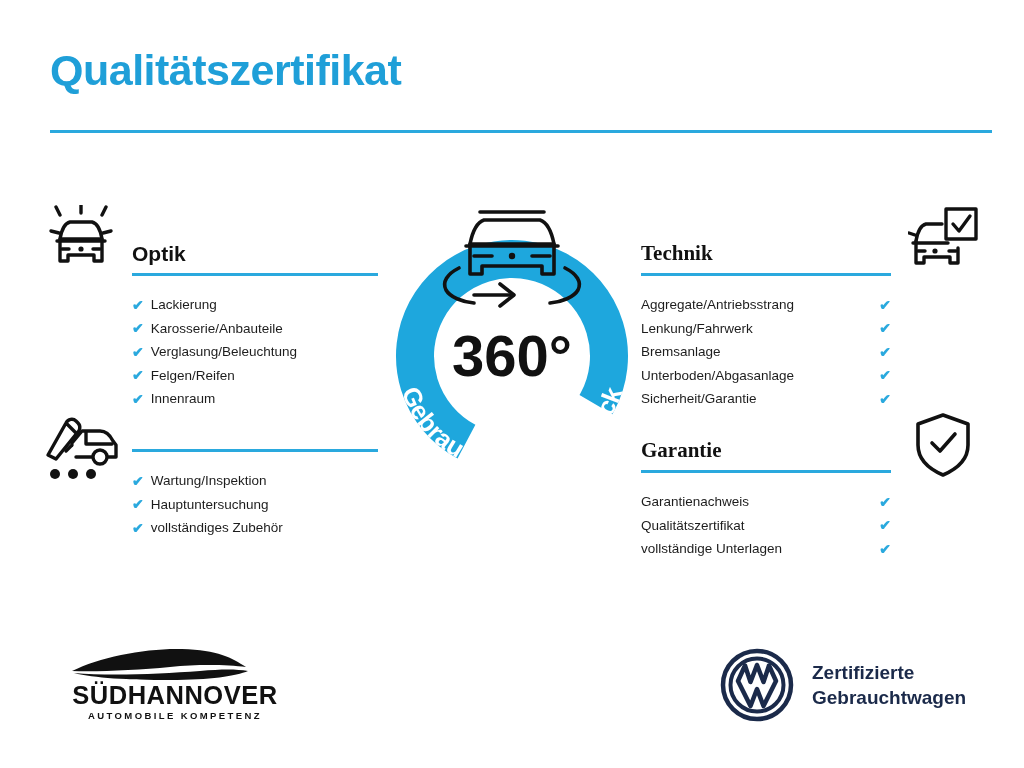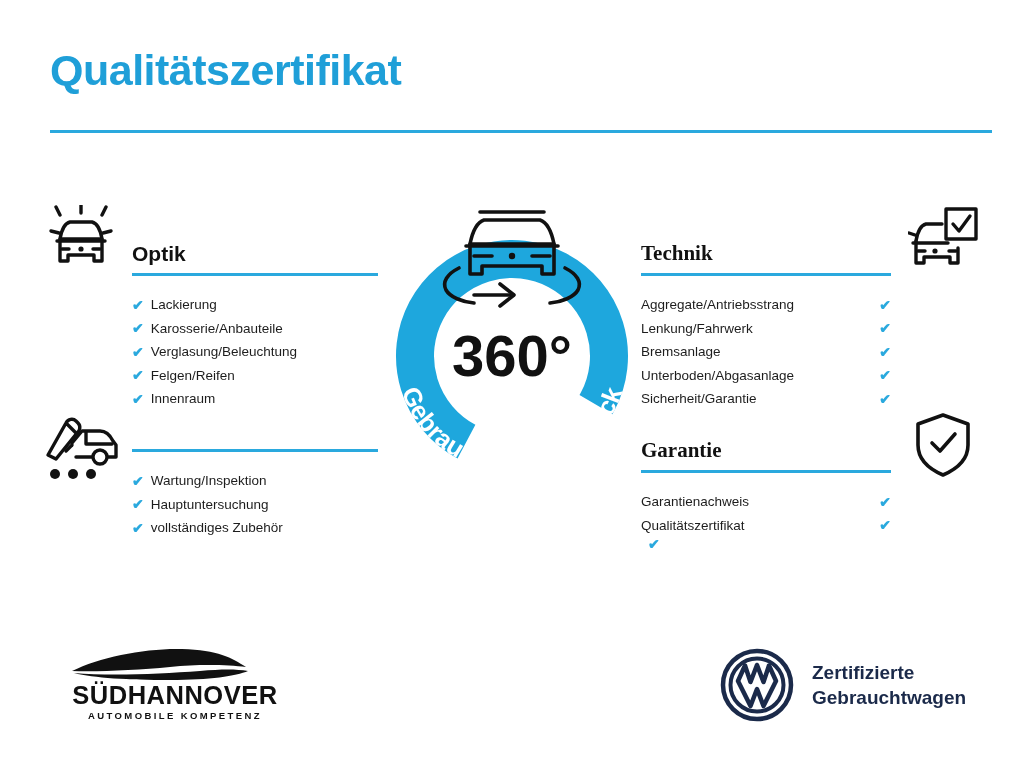--- a/index.html
+++ b/index.html
@@ -280,20 +280,21 @@
   <ul>
     <li>
         <span>Garantienachweis</span>
         <span class="check">✔</span>
       </li>
     <li>
         <span>Qualitätszertifikat</span>
         <span class="check">✔</span>
       </li>
     <li>
+        <span>vollständige Unterlagen</span>
         <span class="check">✔</span>
       </li>
   </ul>
 </div>
 
 <div id="badge-360">
   <svg width="276" height="300" viewBox="0 0 276 300">
     <defs>
       <path id="arcpath" d="M 22 160 A 116 116 0 0 0 254 160"></path>
     </defs>

